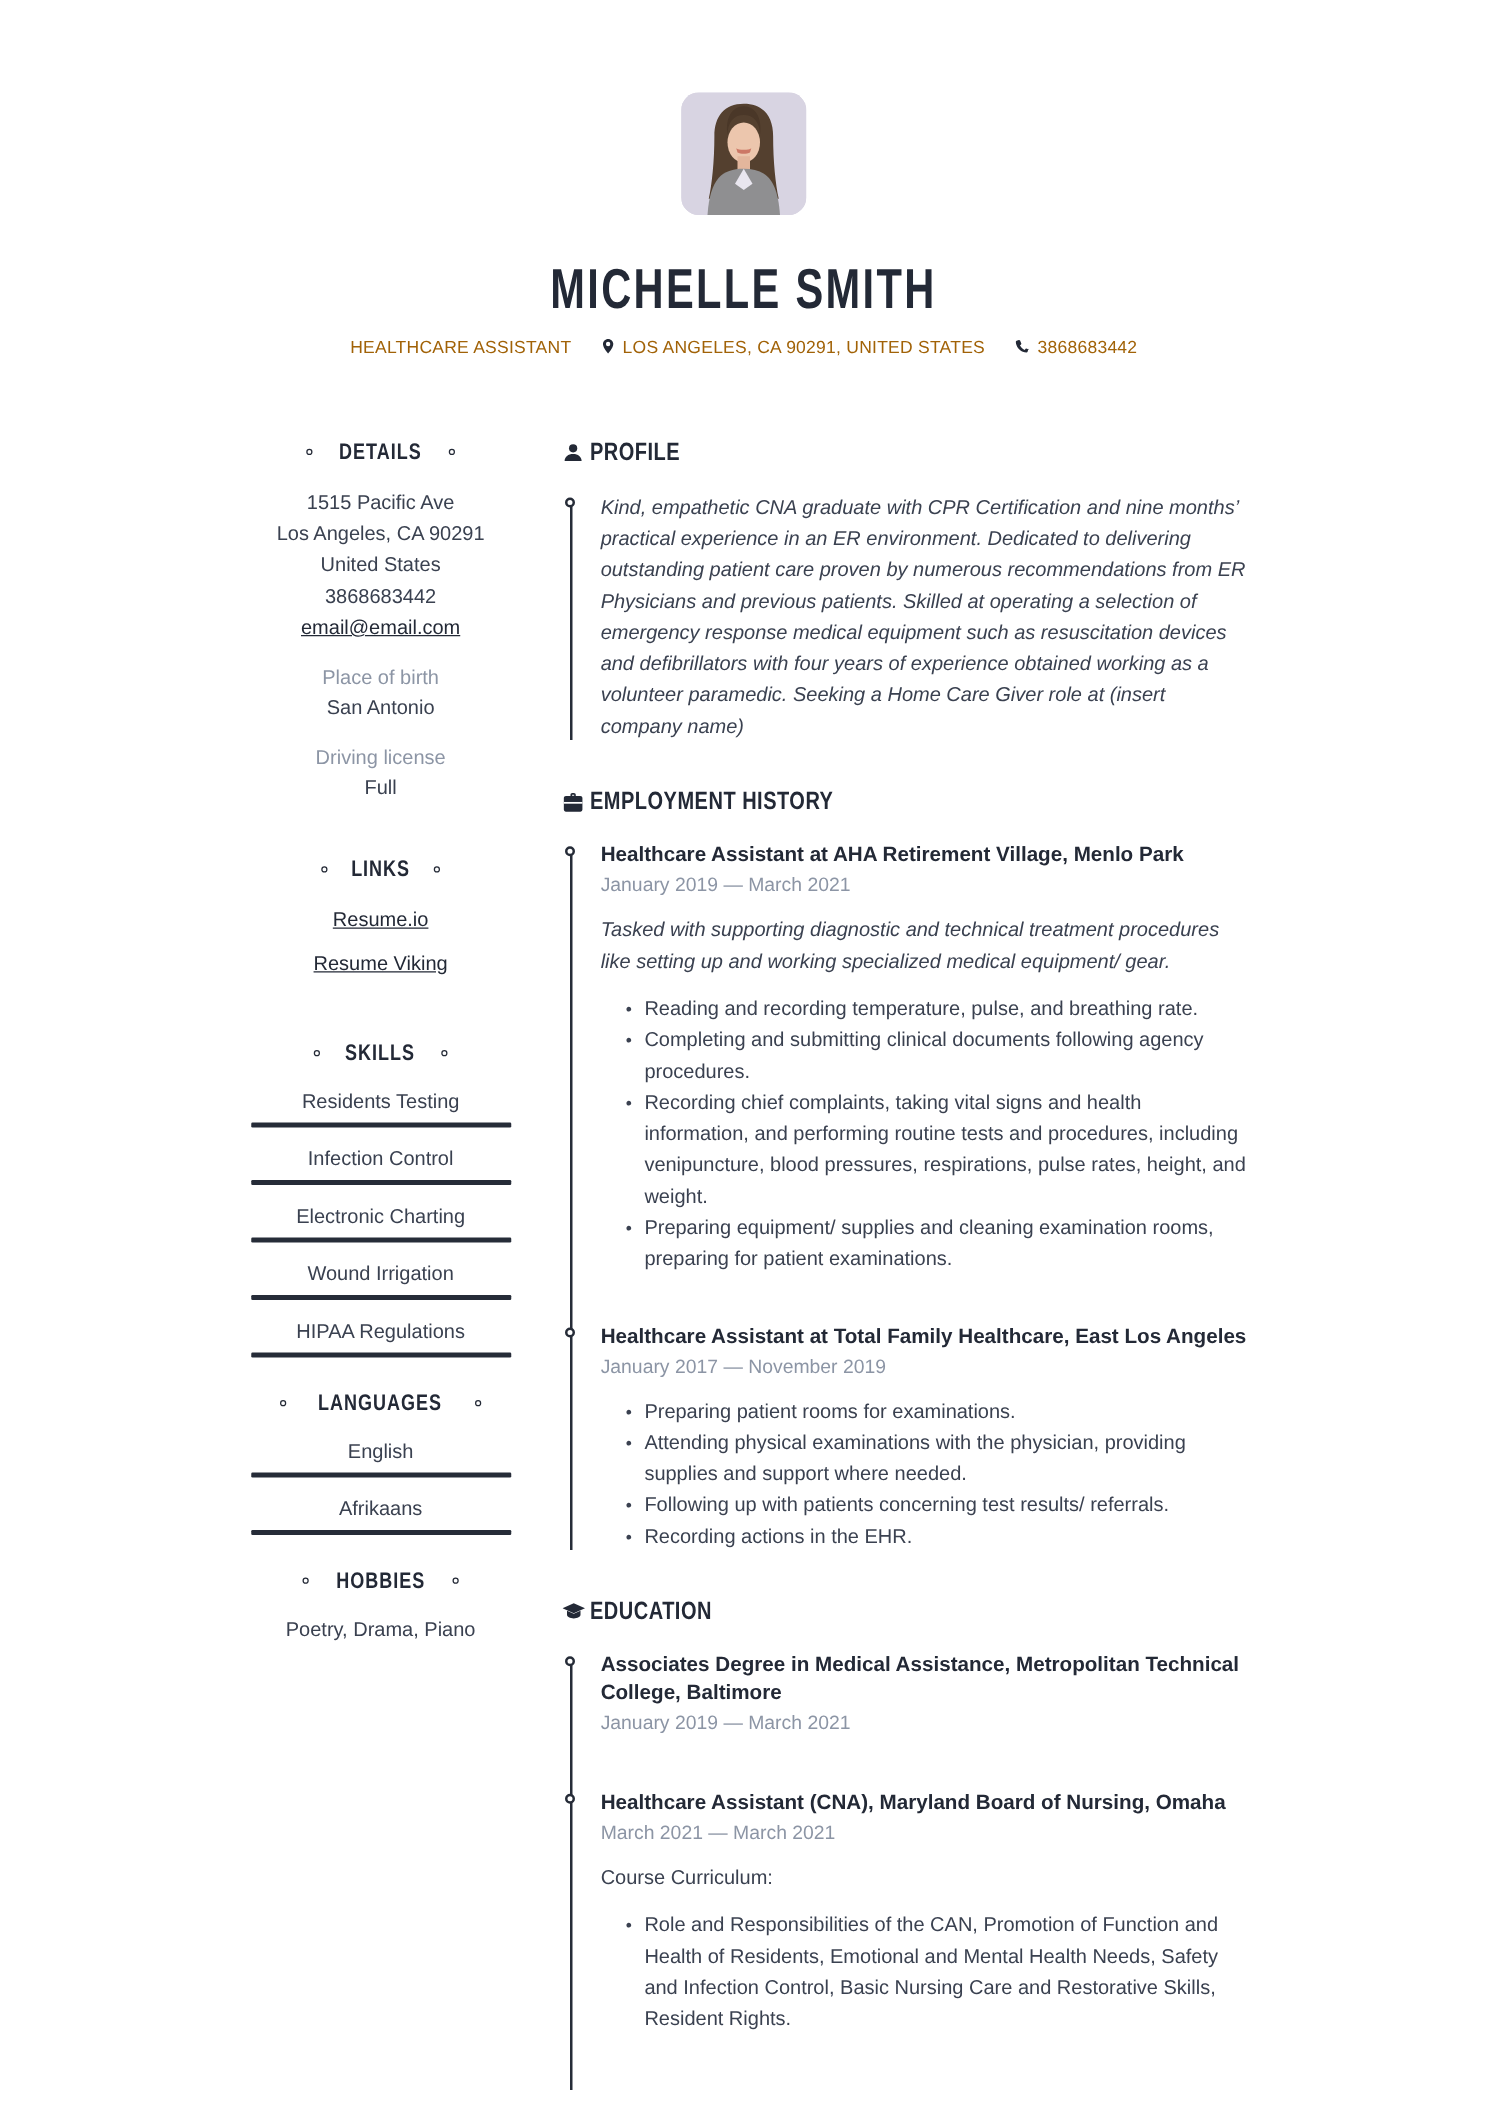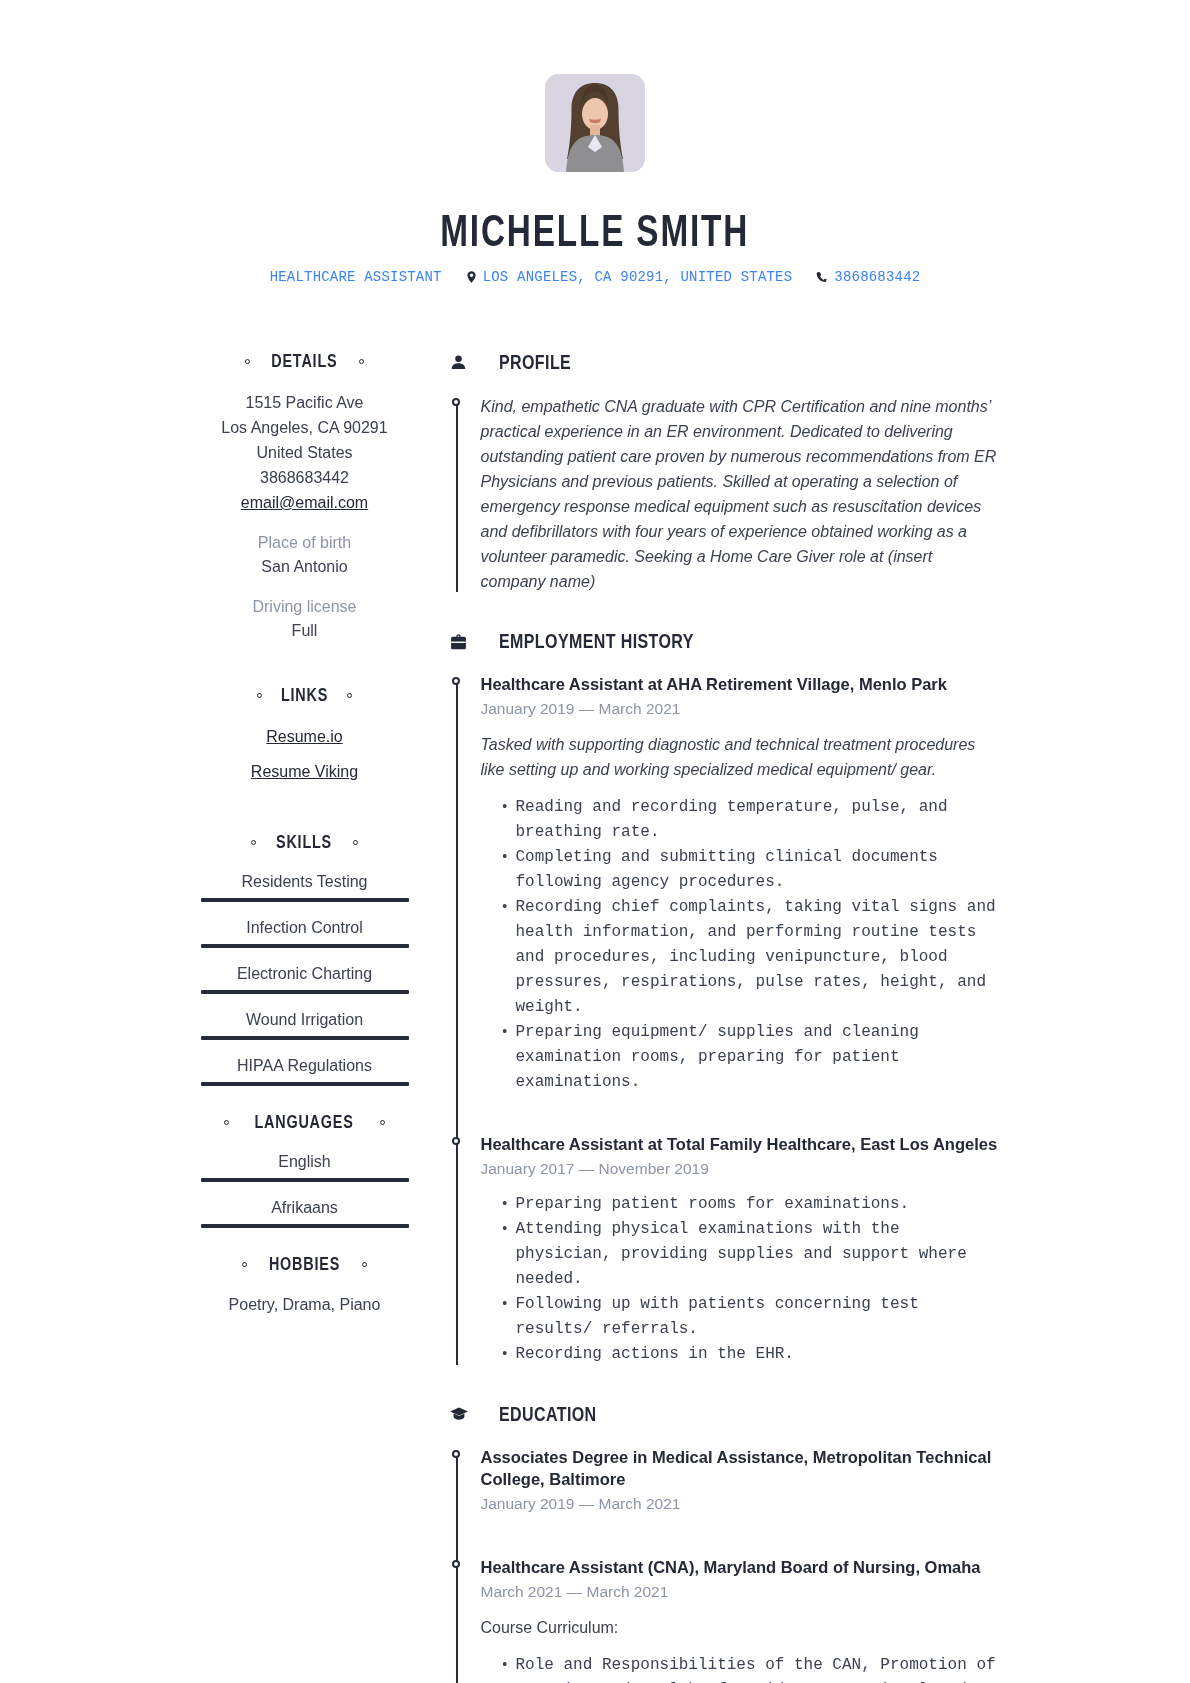--- a/index.html
+++ b/index.html
@@ -13,21 +13,21 @@
   html,body{background:#ffffff;}
   body{font-family:"Liberation Sans","DejaVu Sans",sans-serif;color:var(--body);}
   .page{width:1025px;height:1683px;margin:16px auto;background:#fff;overflow:hidden;}
 
   
   .header{padding-top:58px;text-align:center;}
   .photo{width:100px;height:98px;margin:0 auto;border-radius:14px;overflow:hidden;background:var(--photo-bg);}
   .photo svg{display:block;}
   .name{margin-top:34px;font-size:45px;line-height:50px;font-weight:700;color:var(--ink);white-space:nowrap;}
   .name .cond{display:inline-block;transform:scaleX(0.74);transform-origin:center;letter-spacing:2.5px;}
-  .subline{margin-top:13px;display:flex;justify-content:center;align-items:center;gap:24px;font-size:14px;color:#3b82f6;letter-spacing:0.2px;font-family:Liberation Mono, monospace;}
+  .subline{margin-top:13px;display:flex;justify-content:center;align-items:center;gap:24px;font-size:14px;color:#a16207;letter-spacing:0.2px;}
   .sub-item{display:inline-flex;align-items:center;gap:6px;}
   .sub-item svg{flex:0 0 auto;}
 
   
   .content{display:flex;gap:40px;padding:0 108px 0 118px;margin-top:66px;}
   .sidebar{flex:0 0 208px;text-align:center;}
   .main{flex:1;min-width:0;}
 
   
   .side-heading{display:flex;align-items:center;justify-content:center;gap:13px;color:var(--ink);font-size:18px;font-weight:700;margin-bottom:18px;}
@@ -44,36 +44,36 @@
   .sec-skills .side-heading,.sec-langs .side-heading{margin-bottom:20px;}
   .sec-langs{margin-top:26px;}
   .sec-hobbies{margin-top:26px;}
   .rated-item{margin-bottom:17px;}
   .rated-label{font-size:16px;line-height:17px;color:var(--body);margin-bottom:8px;}
   .rated-bar{height:4px;width:100%;background:var(--bar);border-radius:1px;}
   .hobby-text{font-size:16px;line-height:24px;color:var(--body);}
 
   
   .main-section + .main-section{margin-top:36px;}
-  .main-heading{display:flex;align-items:center;gap:30px;margin-bottom:20px;}
+  .main-heading{display:flex;align-items:center;gap:3px;margin-bottom:20px;}
   .main-heading .h-icon{width:20px;height:20px;display:flex;align-items:center;justify-content:center;}
   .main-heading h2{font-size:20px;font-weight:700;color:var(--ink);white-space:nowrap;}
   .main-heading h2 .cond{display:inline-block;transform:scaleX(0.8);transform-origin:left center;letter-spacing:0.5px;}
   .tl-body{position:relative;padding-left:32px;}
   .tl-body::before{content:"";position:absolute;left:7px;top:7px;bottom:2px;width:2px;background:var(--bar);}
   .entry{position:relative;}
   .entry + .entry{margin-top:38px;}
   .ring{position:absolute;left:-29px;top:4px;width:8px;height:8px;border:2px solid var(--bar);border-radius:50%;background:#fff;}
   .entry-title{font-size:16.5px;line-height:22px;font-weight:700;color:var(--ink);}
   .entry-dates{font-size:15.5px;line-height:21px;color:var(--muted);margin-top:3px;}
   .summary{font-size:16px;line-height:25px;color:var(--body);}
   .italic{font-style:italic;}
   .job-entry .summary{margin-top:13px;}
   .entry-note{font-size:16px;line-height:25px;color:var(--body);margin-top:13px;}
-  ul.bullets{list-style:none;margin:13px 0 0 20px;font-family:Liberation Mono, monospace;}
+  ul.bullets{list-style:none;margin:13px 0 0 20px;}
   ul.bullets li{position:relative;padding-left:15px;font-size:16px;line-height:25px;color:var(--body);}
   ul.bullets li::before{content:"\2022";position:absolute;left:0;top:0;color:var(--body);font-size:14px;}
   .edu-body{padding-bottom:46px;}
   .edu-entry + .edu-entry{margin-top:42px;}
 </style>
 </head>
 <body>
 
 <div class="page">
 

